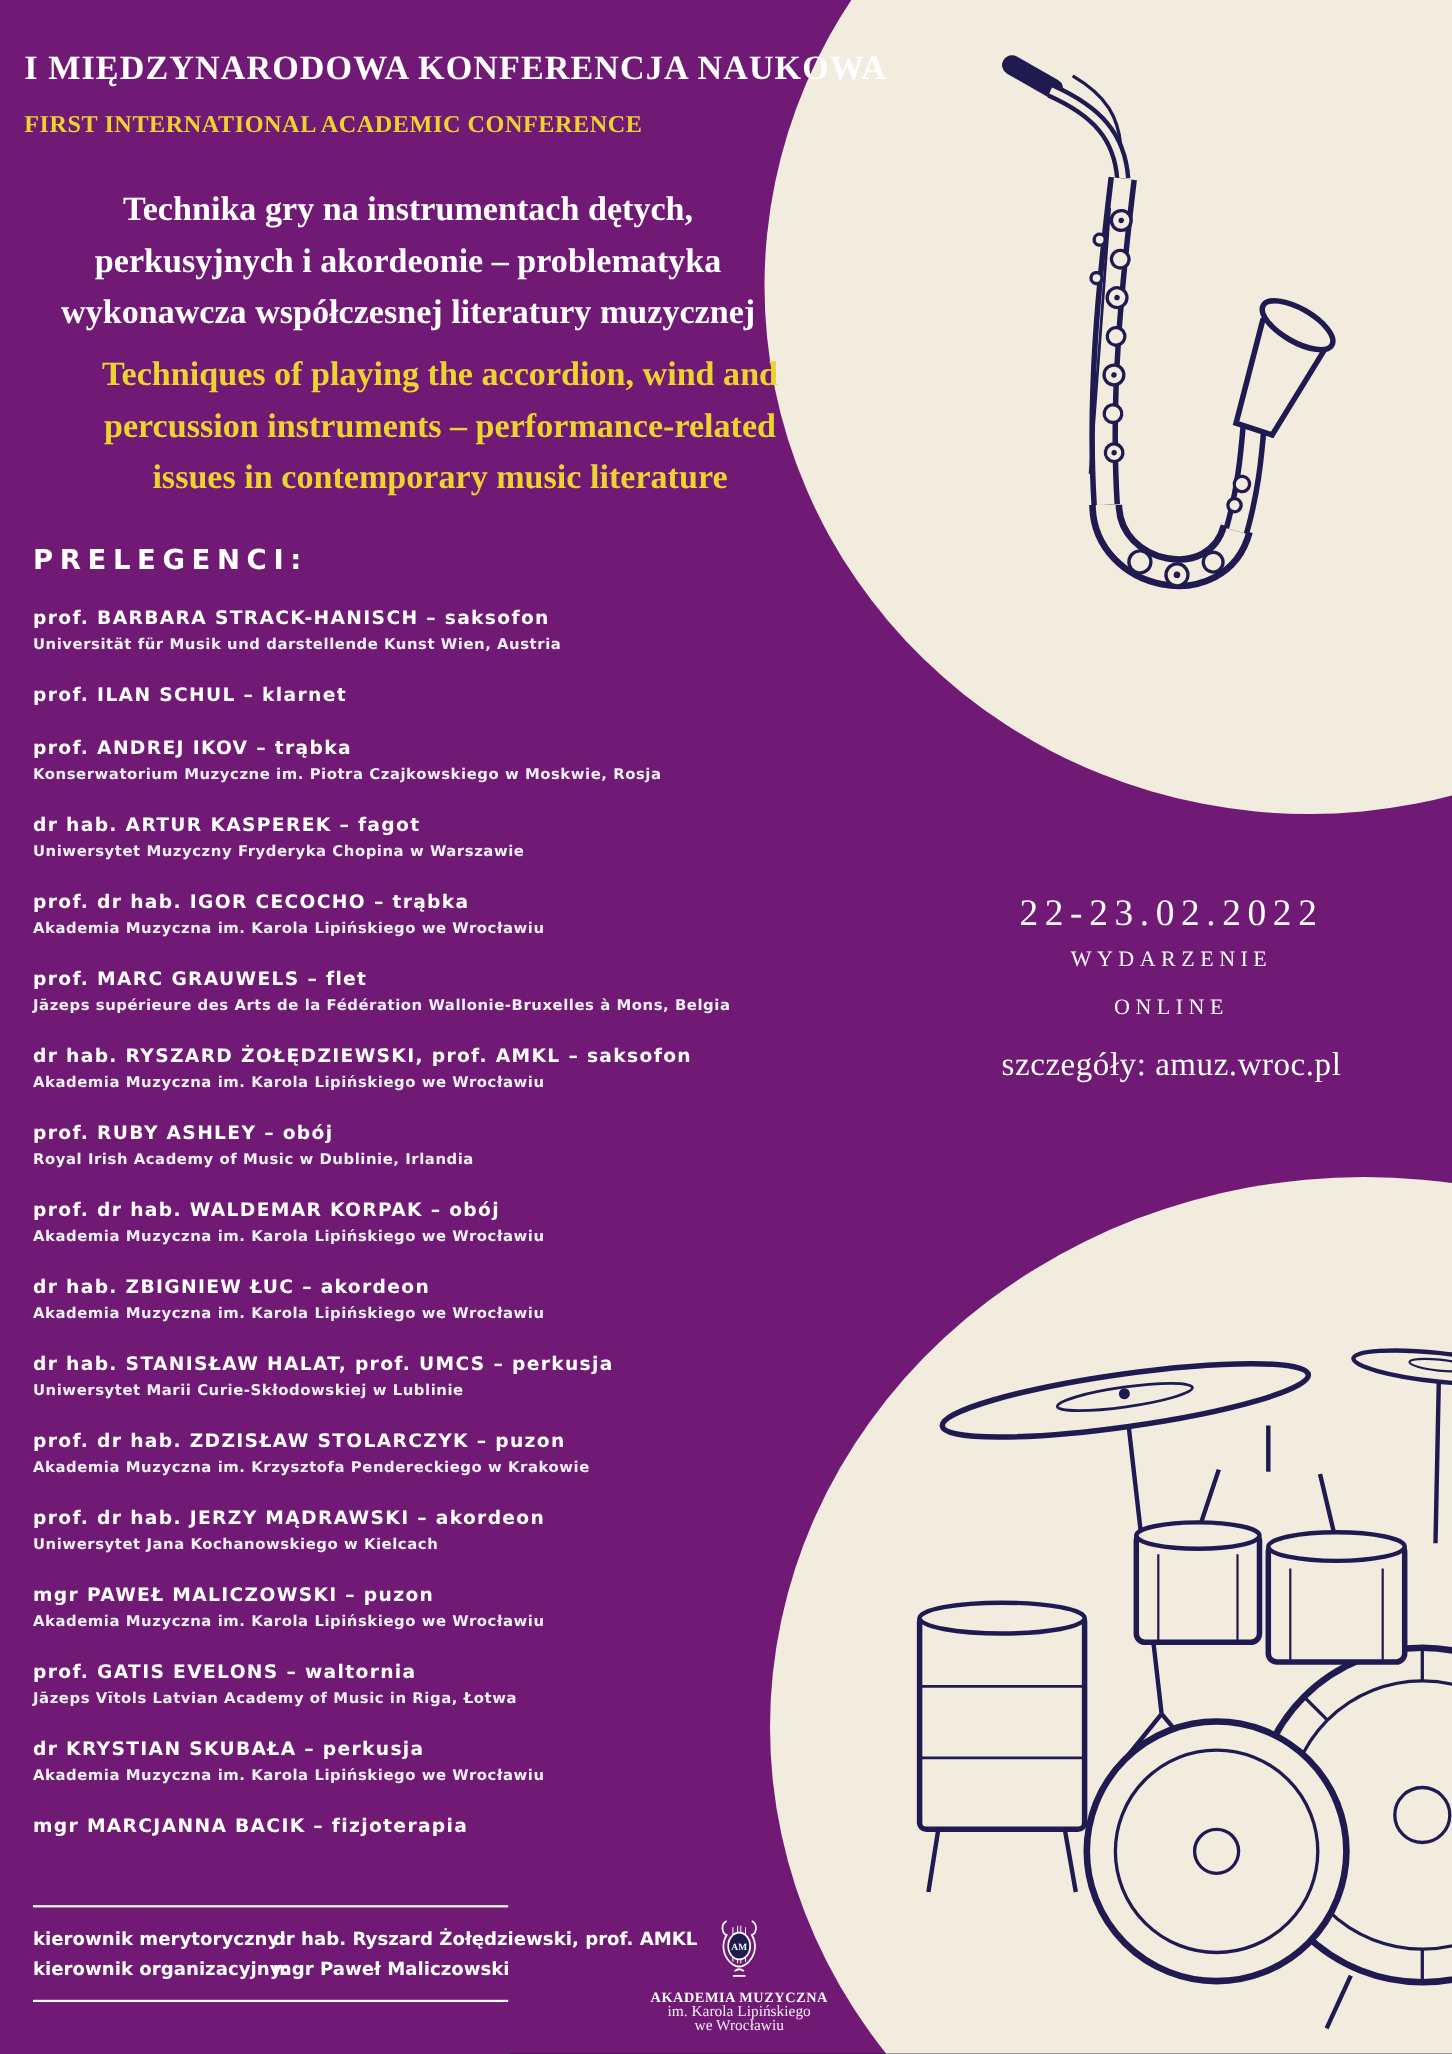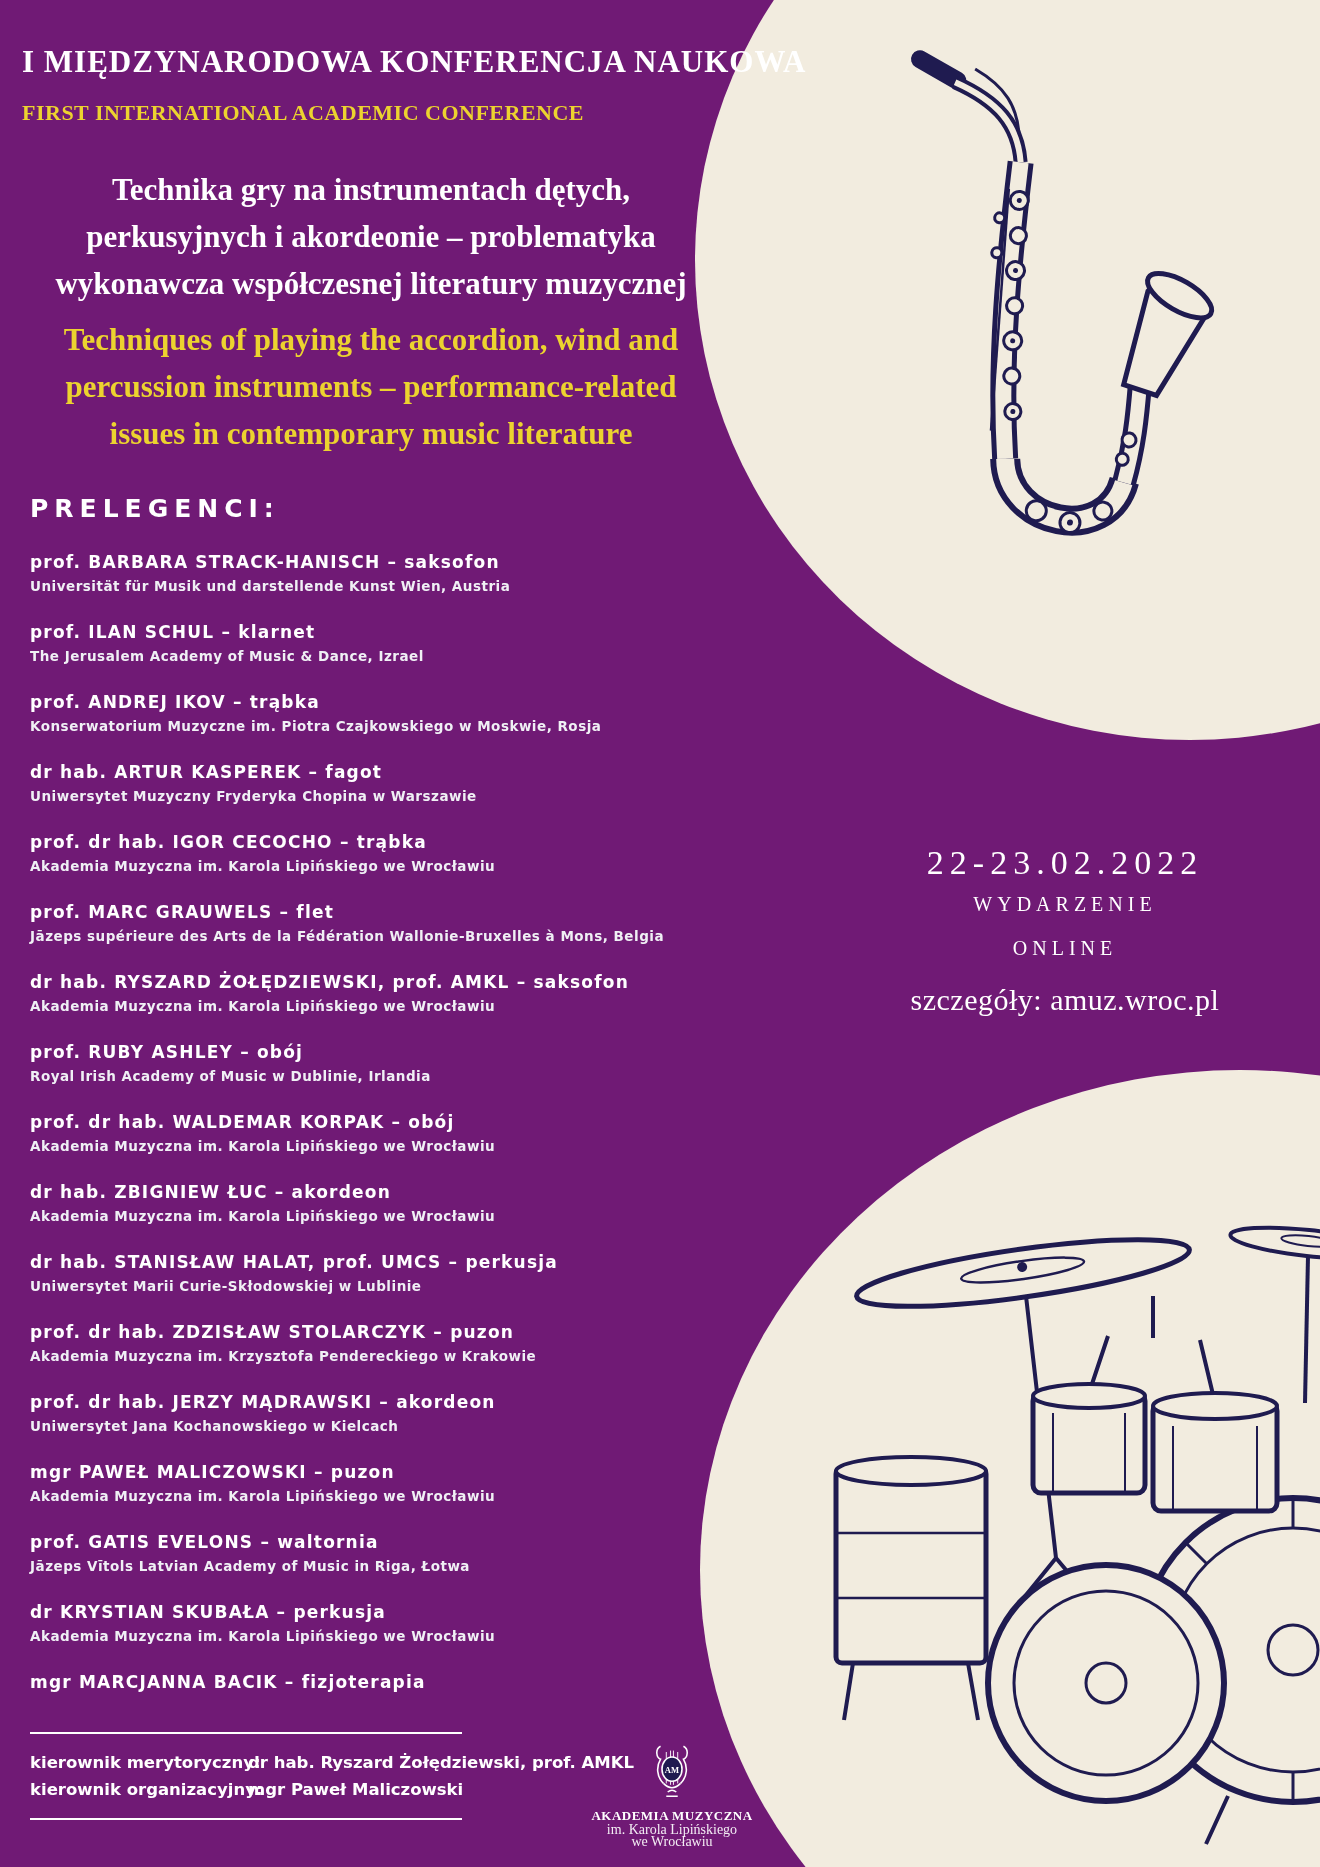--- a/index.html
+++ b/index.html
@@ -14,35 +14,35 @@
   .title-pl{left:22px;top:44px;width:720px;
     font-family:"Liberation Serif",serif;font-weight:600;font-size:31px;
     letter-spacing:1px;color:#ffffff;white-space:nowrap;}
   .title-en{left:22px;top:100px;width:720px;
     font-family:"Liberation Serif",serif;font-weight:600;font-size:22px;
     letter-spacing:.5px;color:#ecd32f;white-space:nowrap;}
 
   .subtitle{left:0;top:166px;width:742px;text-align:center;
     font-family:"Liberation Serif",serif;font-weight:700;font-size:31px;line-height:47px;}
   .subtitle.pl{color:#ffffff;}
-  .subtitle.en{top:316px;color:#ecd32f;}
+  .subtitle.en{top:316px;color:#ecd32f;padding-left:29px;}
 
   .speakers{left:30px;top:494px;width:700px;}
   .speakers-heading{margin:0 0 26px 0;
     font-family:"DejaVu Sans",sans-serif;font-weight:700;font-size:25px;
     letter-spacing:6px;color:#ffffff;}
   .speaker{margin:0 0 22px 0;white-space:nowrap;}
   .speaker-name{font-family:"DejaVu Sans",sans-serif;font-weight:700;
     font-size:17px;line-height:26px;letter-spacing:1.2px;color:#ffffff;}
   .speaker-inst{font-family:"DejaVu Sans",sans-serif;font-weight:700;
     font-size:13.5px;line-height:22px;letter-spacing:.5px;color:#f0f0f5;}
 
   .event{left:840px;top:812px;width:450px;text-align:center;
     font-family:"Liberation Serif",serif;color:#ffffff;}
-  .event-date{font-size:34px;line-height:38px;letter-spacing:6px;font-weight:500;margin-top:32px;}
+  .event-date{font-size:34px;line-height:38px;letter-spacing:6px;font-weight:500;}
   .event-line{font-size:20px;line-height:44px;letter-spacing:5px;font-weight:500;}
   .event-details{margin-top:10px;font-size:30px;line-height:40px;letter-spacing:.5px;}
 
   .credits{left:30px;top:1732px;width:432px;
     border-top:2px solid #ffffff;border-bottom:2px solid #ffffff;
     padding:15px 0 15px 0;}
   .credit-row{display:flex;font-family:"DejaVu Sans",sans-serif;font-weight:700;
     font-size:16.5px;line-height:27px;color:#ffffff;white-space:nowrap;}
   .credit-label{width:218px;flex:0 0 auto;}
   .credit-value{flex:1;}
@@ -152,21 +152,20 @@
     <h2 class="speakers-heading">PRELEGENCI:</h2>
     <div>
 
         <div class="speaker">
           <div class="speaker-name">prof. BARBARA STRACK-HANISCH – saksofon</div>
           <div class="speaker-inst">Universität für Musik und darstellende Kunst Wien, Austria</div>
         </div>
 
         <div class="speaker">
           <div class="speaker-name">prof. ILAN SCHUL – klarnet</div>
-          <div class="speaker-inst">The Jerusalem Academy of Music &amp; Dance, Izrael</div>
         </div>
 
         <div class="speaker">
           <div class="speaker-name">prof. ANDREJ IKOV – trąbka</div>
           <div class="speaker-inst">Konserwatorium Muzyczne im. Piotra Czajkowskiego w Moskwie, Rosja</div>
         </div>
 
         <div class="speaker">
           <div class="speaker-name">dr hab. ARTUR KASPEREK – fagot</div>
           <div class="speaker-inst">Uniwersytet Muzyczny Fryderyka Chopina w Warszawie</div>

